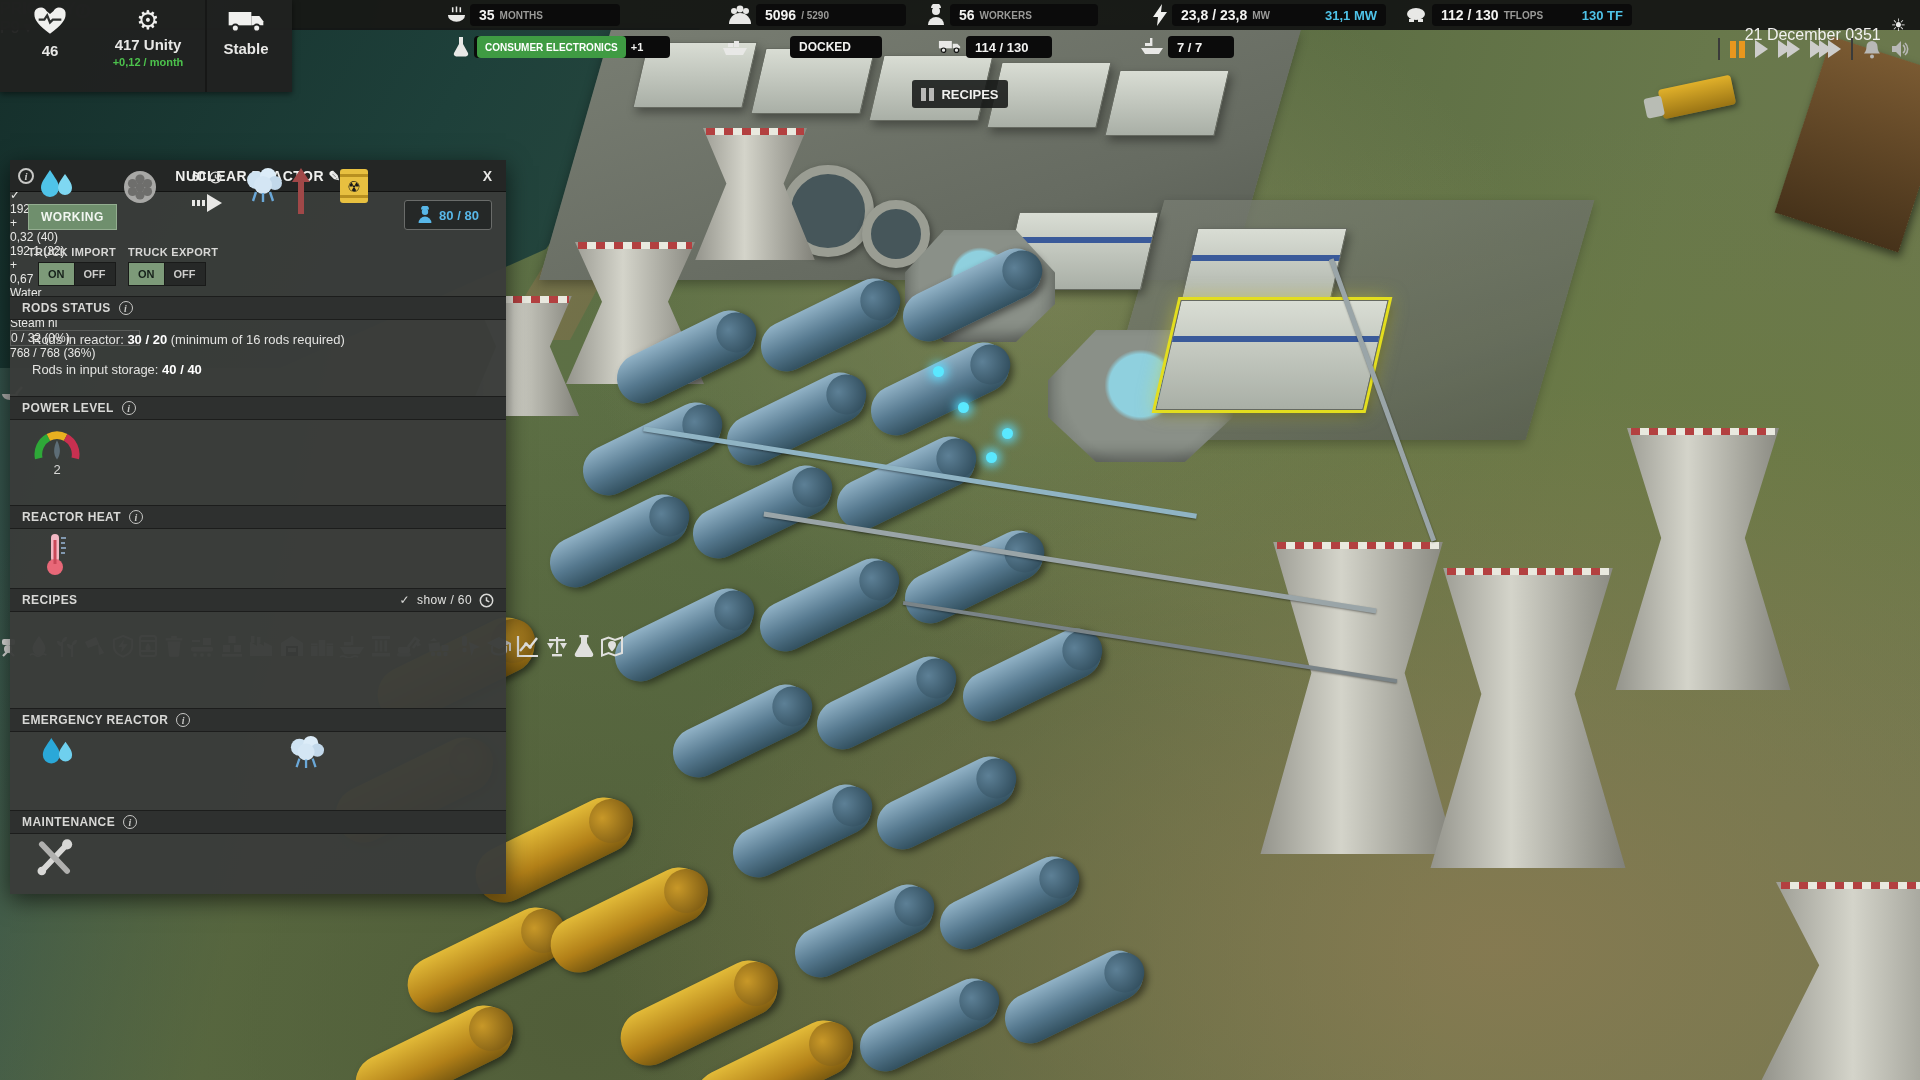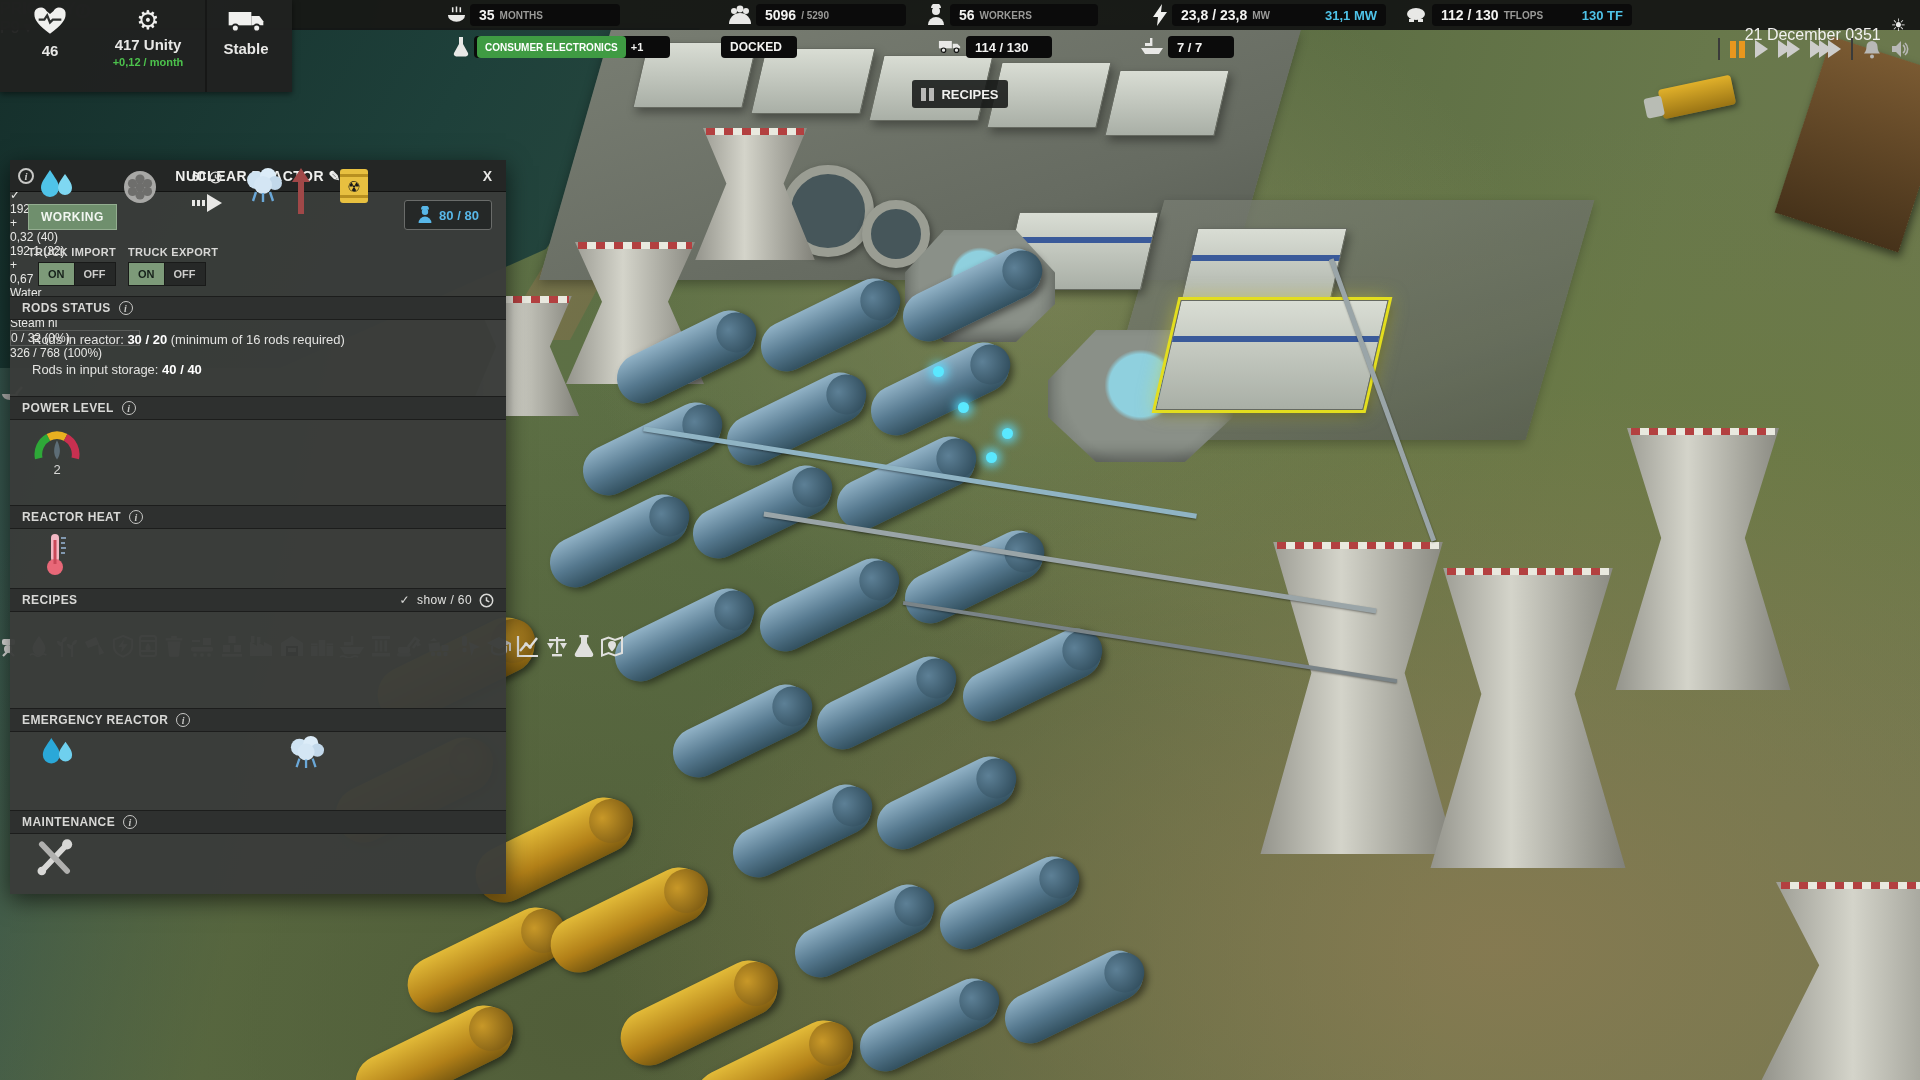--- a/index.html
+++ b/index.html
@@ -307,21 +307,21 @@
   <span class="greenpill">CONSUMER ELECTRONICS</span>
   <span class="v" style="font-size:11px">+1</span>
 </div>
 
 <span class="topicon" style="left:722px;top:37px">
   <svg class="ic" width="26" height="20" viewBox="0 0 26 20">
       <path d="M1 11 h24 l-4 7 H4Z" fill="#e8e8e6"></path>
       <rect x="6" y="6" width="5" height="4" fill="#e8e8e6"></rect>
       <rect x="12" y="4" width="5" height="6" fill="#e8e8e6"></rect>
     </svg></span>
-<div class="pill row2" style="left:721px;width:76px">
+<div class="pill row2" style="left:790px;width:92px">
   <span class="v" style="font-size:12px">DOCKED</span>
 </div>
 
 <span class="topicon" style="left:938px;top:38px">
   <svg class="ic" width="24" height="17" viewBox="0 0 26 18">
       <path d="M1 3 h14 v8 H1Z" fill="#e8e8e6"></path>
       <path d="M16 6 h5 l3 3 v2 h-8Z" fill="#e8e8e6"></path>
       <circle cx="6" cy="13" r="2.4" fill="#e8e8e6" stroke="#141514" stroke-width="1.3"></circle>
       <circle cx="20" cy="13" r="2.4" fill="#e8e8e6" stroke="#141514" stroke-width="1.3"></circle>
     </svg></span>
@@ -554,21 +554,21 @@
     <span>MAINTENANCE</span>
       <span class="info">i</span>
   </div>
   <svg class="ic abs" style="left:26px;top:678px" width="42" height="38" viewBox="0 0 32 30">
     <path d="M4 26 L24 5" stroke="#d8d8d6" stroke-width="4.5" stroke-linecap="round"></path>
     <path d="M4 5 L24 26" stroke="#b0b0ae" stroke-width="4.5" stroke-linecap="round"></path>
     <circle cx="24" cy="5" r="4" fill="#d8d8d6"></circle>
       <circle cx="4" cy="26" r="3.4" fill="#d8d8d6"></circle>
   </svg>
   <div id="maintbar">
-    <span>326 / 768 (100%)</span>
+    <span>768 / 768 (36%)</span>
   </div>
 </div>
 
 <div class="abs" id="priority">
   <div class="lbl"><span>PRIORITY</span><span class="info" style="width:14px;height:14px;font-size:10px">i</span></div>
   <div id="prioarrow"><i></i></div>
   <div id="prioselect">
     <span>P9</span>
     <span style="color:#b8b8b6">▾</span>
   </div>

